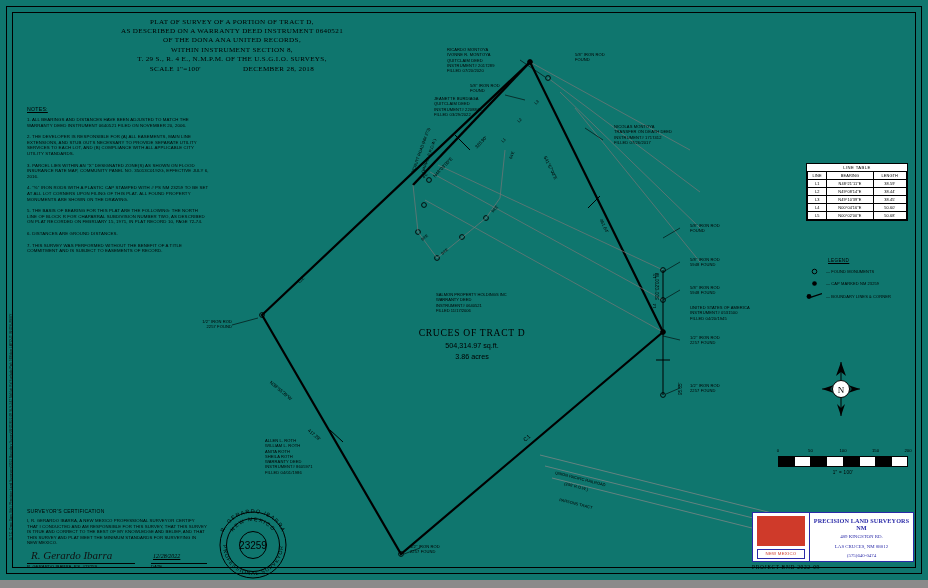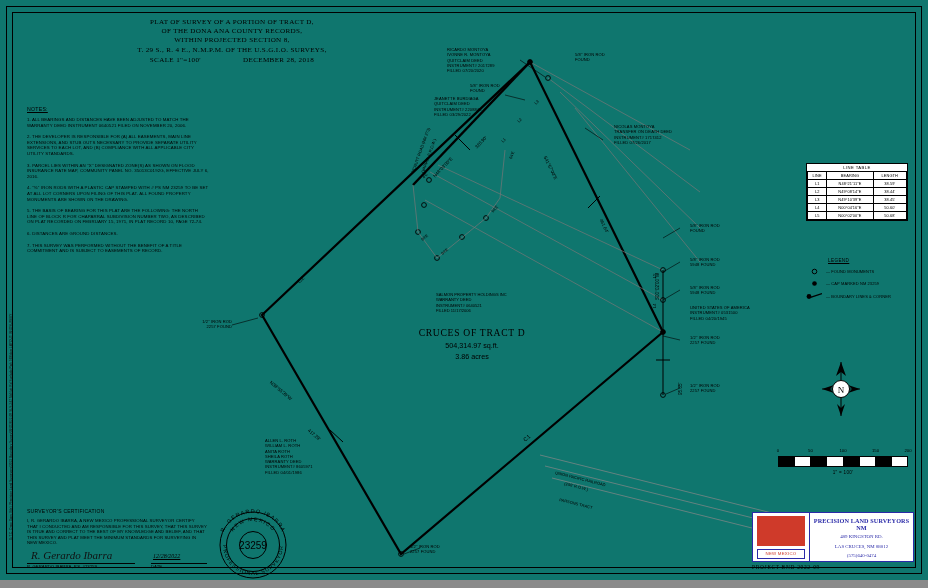--- a/index.html
+++ b/index.html
@@ -98,22 +98,23 @@
 
 <div id="sheet">
 
   <div class="bdr-outer"></div>
   <div class="bdr-inner"></div>
 
   <div class="vert-strip">G.T.C. Draw Gary (file)_Precision Land Surveyors\2022 Boundary Survey\BND2022-09 SLS-247 McNutt Rd Sunlado Park NM\dwg LAYOUT: BNDSURVEY</div>
 
   <div class="title-blk">
     <div class="ln">PLAT OF SURVEY OF A PORTION OF TRACT D,</div>
-    <div class="ln">OF THE DONA ANA COUNTY RECORDS,</div>
-    <div class="ln">WITHIN PROJECTED SECTION 8,</div>
+    <div class="ln">AS DESCRIBED ON A WARRANTY DEED INSTRUMENT 0640521</div>
+    <div class="ln">OF THE DONA ANA UNITED RECORDS,</div>
+    <div class="ln">WITHIN INSTRUMENT SECTION 8,</div>
     <div class="ln">T. 29 S., R. 4 E., N.M.P.M. OF THE U.S.G.I.O. SURVEYS,</div>
     <div class="scaleline">
       <span>SCALE  1"=100'</span>
       <span>DECEMBER 28, 2018</span>
     </div>
   </div>
 
   <div class="notes">
     <h4>NOTES:</h4>
     <p>1. ALL BEARINGS AND DISTANCES HAVE BEEN ADJUSTED TO MATCH THE WARRANTY DEED INSTRUMENT 0640521 FILED ON NOVEMBER 20, 2006.</p>

